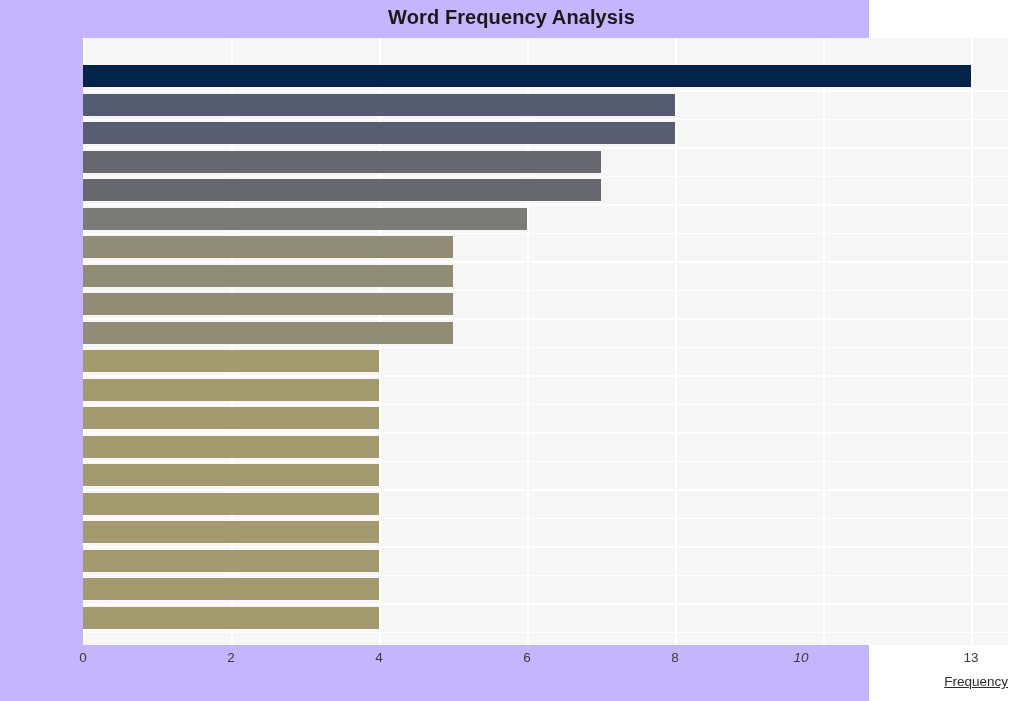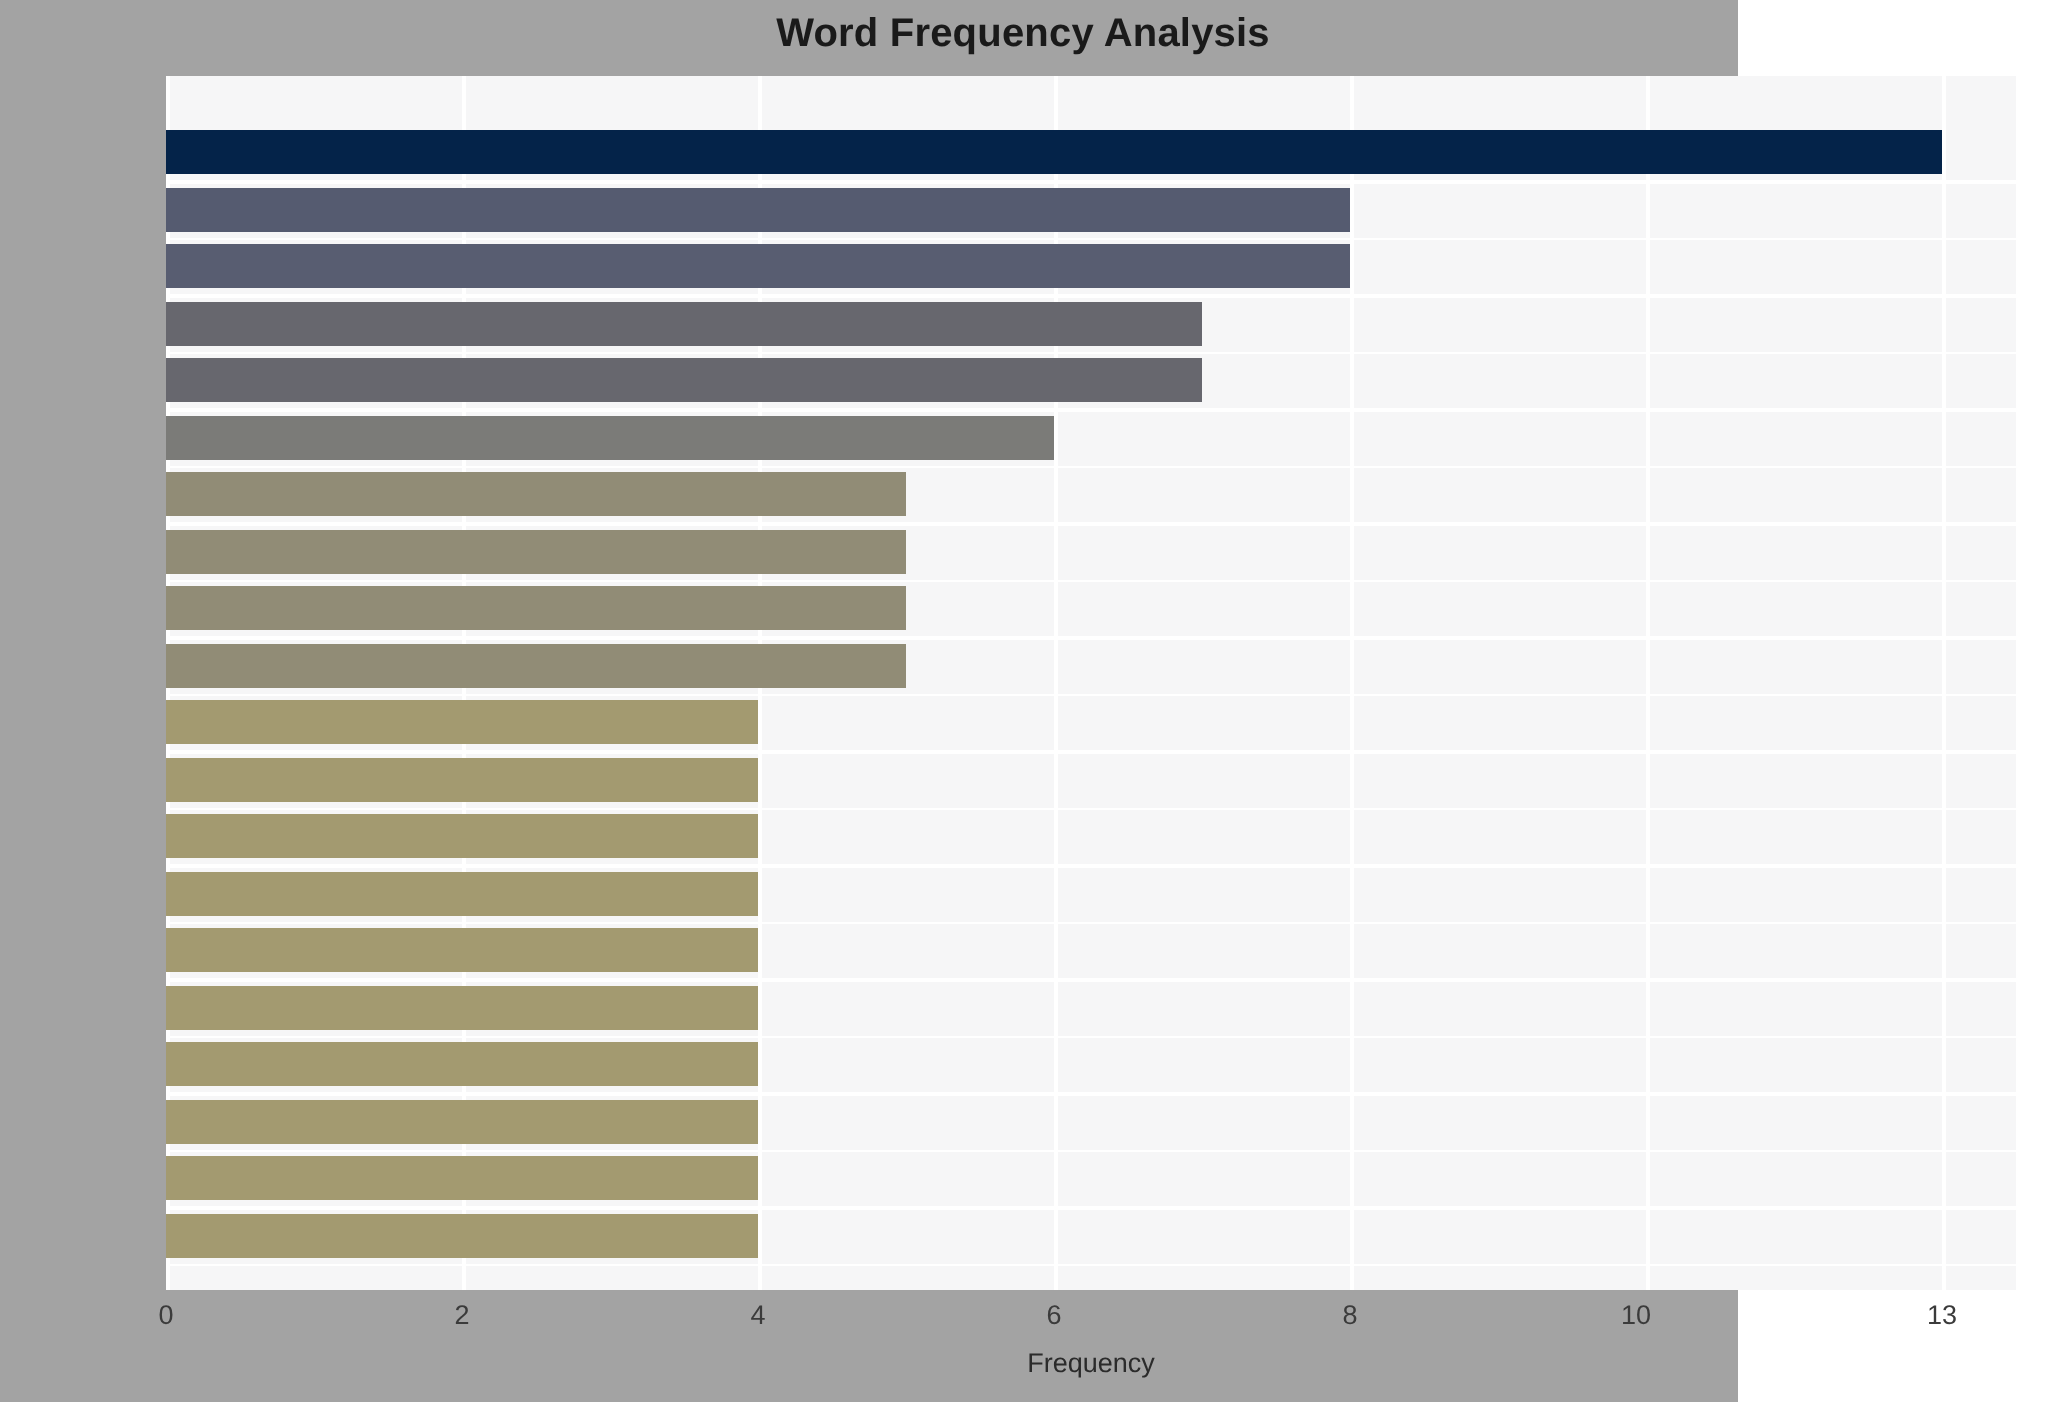--- a/index.html
+++ b/index.html
@@ -14,21 +14,21 @@
     overflow: hidden;
     position: relative;
   }
 
   #figure {
     position: absolute;
     left: 0;
     top: 0;
     width: 869px;
     height: 701px;
-    background: #a3a3a3;
+    background: #c4b5fd;
   }
 
   #chart-title {
     position: absolute;
     left: 0;
     top: 6px;
     width: 1023px;
     text-align: center;
     font-size: 20px;
     font-weight: bold;
@@ -87,23 +87,24 @@
     text-align: center;
     font-size: 13.5px;
     color: #3b3b3b;
   }
 
   #xlabel {
     position: absolute;
     left: 83px;
     top: 674px;
     width: 925px;
-    text-align: center;
+    text-align: right;
     font-size: 13.5px;
     color: #2b2b2b;
+    text-decoration: underline;
   }
 </style>
 </head>
 <body>
 
 <div id="figure">
 
   <div id="chart-title">Word Frequency Analysis</div>
 
   <div id="plot-area">
@@ -183,19 +184,19 @@
       <div class="ytick" style="top: 551.5px;">state</div>
       <div class="ytick" style="top: 580px;">attack</div>
       <div class="ytick" style="top: 608.5px;">khan</div>
     </div>
   <div id="xtick-layer">
       <div class="xtick" style="left: 83px;">0</div>
       <div class="xtick" style="left: 231px;">2</div>
       <div class="xtick" style="left: 379px;">4</div>
       <div class="xtick" style="left: 527px;">6</div>
       <div class="xtick" style="left: 675px;">8</div>
-      <div class="xtick" style="left: 818px;">10</div>
+      <div class="xtick" style="left: 801px; font-style: italic;">10</div>
       <div class="xtick" style="left: 971px;">13</div>
     </div>
 
   <div id="xlabel">Frequency</div>
 
 </div>
 
 </body></html>

